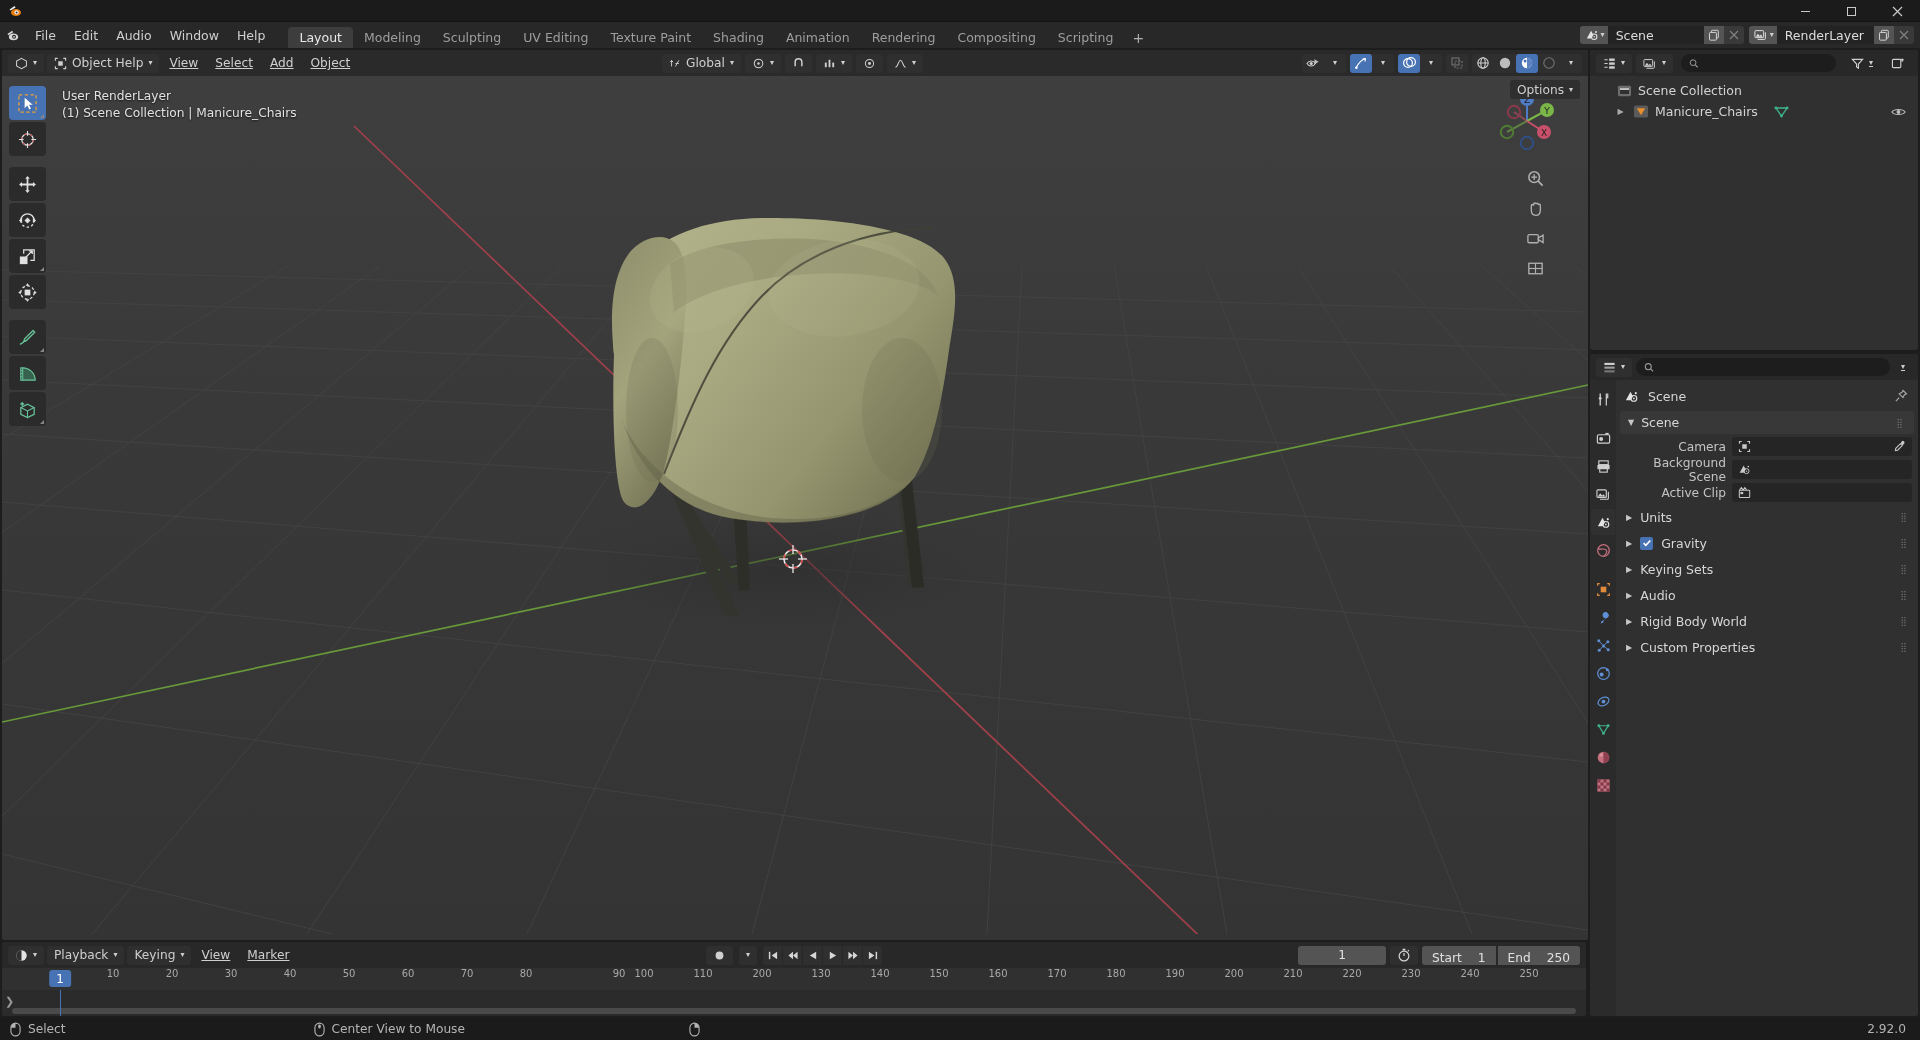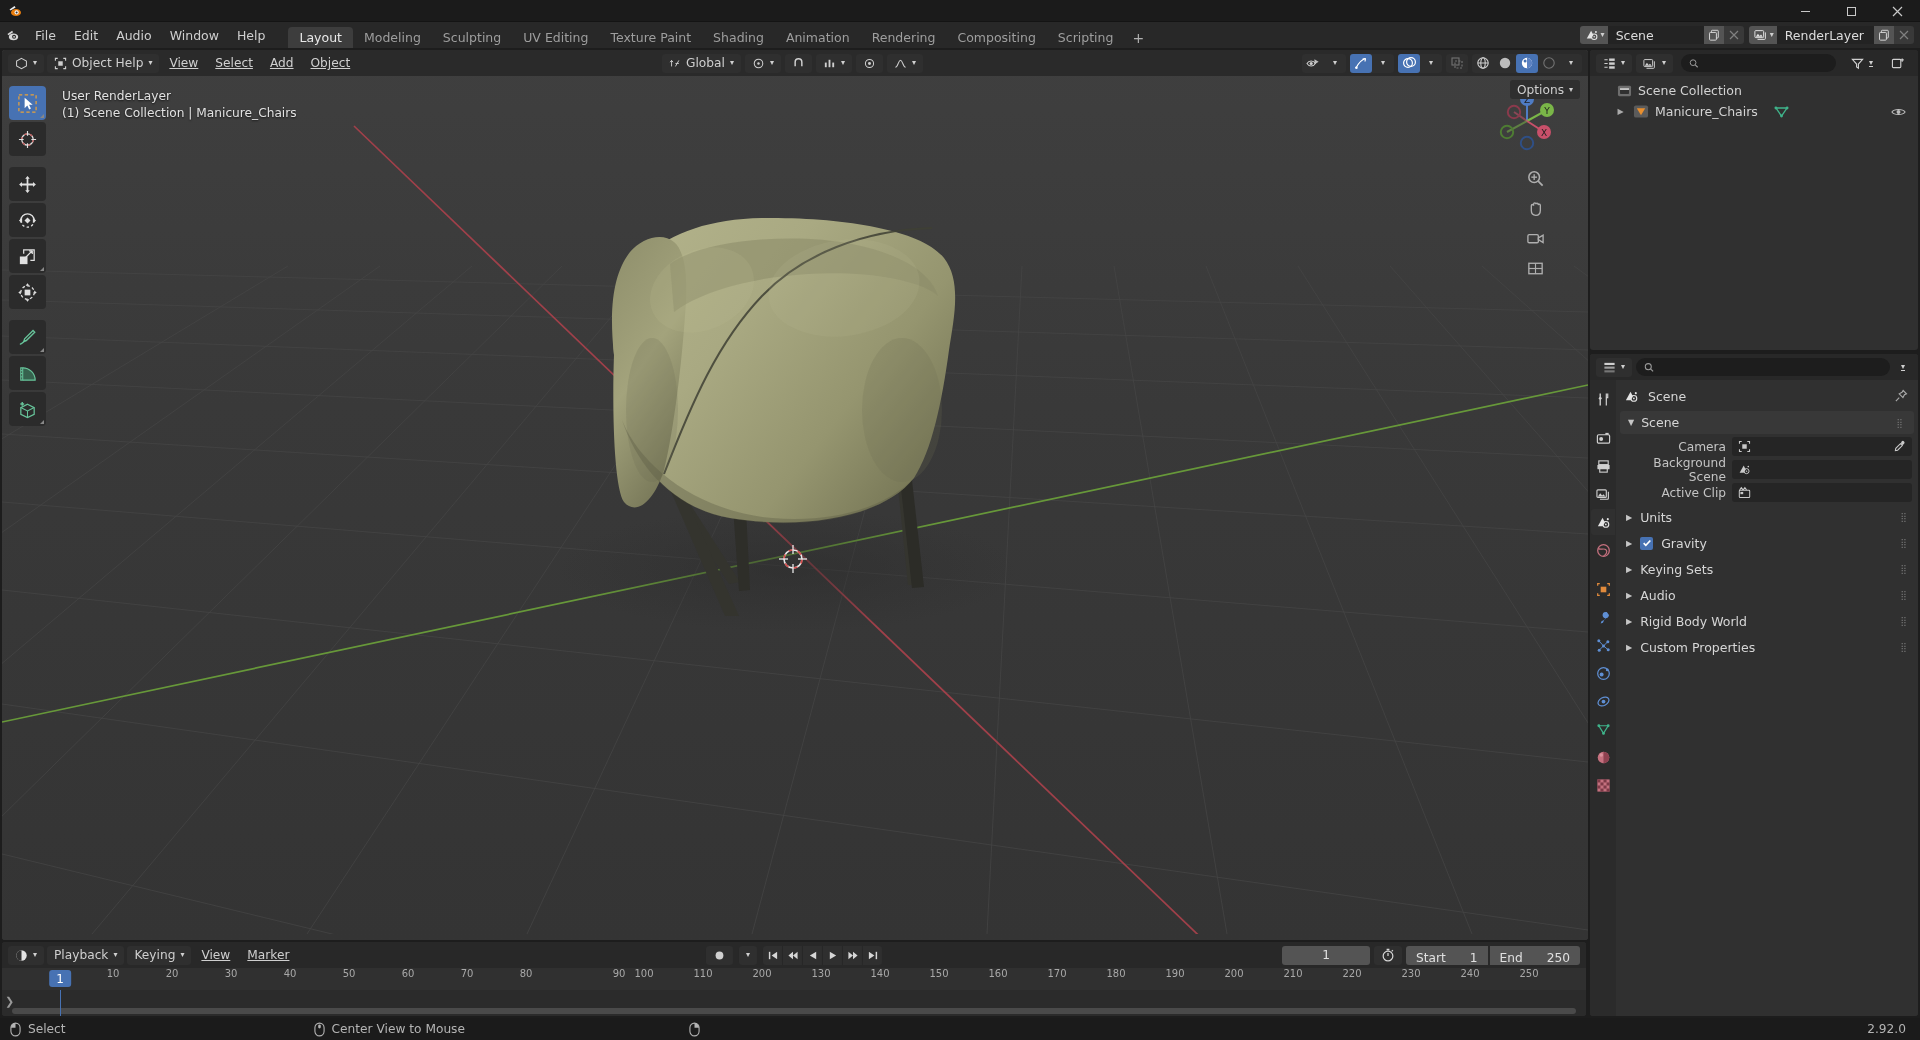--- a/index.html
+++ b/index.html
@@ -182,21 +182,21 @@
   .tl-tbtn { width: 19px; height: 19px; display: flex; align-items: center; justify-content: center; background: #2f2f2f; }
   .tl-tbtn:first-child { border-radius: 3px 0 0 3px; }
   .tl-tbtn:last-child { border-radius: 0 3px 3px 0; }
   .tl-right { position: absolute; right: 6px; display: flex; align-items: center; gap: 4px; }
   .num-field {
     height: 19px; background: #545454; border-radius: 3px; display: flex; align-items: center;
     justify-content: center; font-size: 12.2px; color: #e0e0e0; padding: 0 10px; min-width: 88px;
   }
   .startend { display: flex; height: 19px; border-radius: 3px; overflow: hidden; }
   .startend .se {
-    background: #545454; display: flex; align-items: center; gap: 24px; padding: 12px 10px; font-size: 12.2px; color: #e0e0e0;
+    background: #545454; display: flex; align-items: center; gap: 16px; padding: 12px 10px; font-size: 12.2px; color: #e0e0e0;
   }
   .startend .se + .se { margin-left: 2px; }
   .tl-ruler { height: 22px; background: #303030; position: relative; }
   .tl-tick { position: absolute; top: 0; font-size: 10px; color: #a8a8a8; transform: translateX(-50%); }
   .tl-body { position: absolute; top: 48px; left: 0; right: 0; bottom: 0; background: #2b2b2b; }
   .playhead-pill {
     position: absolute; top: 2px; height: 17px; background: #4772b3; border-radius: 3px;
     display: flex; align-items: center; justify-content: center; color: #fff; font-size: 12px;
     padding: 0 7px; transform: translateX(-50%); z-index: 5;
   }

